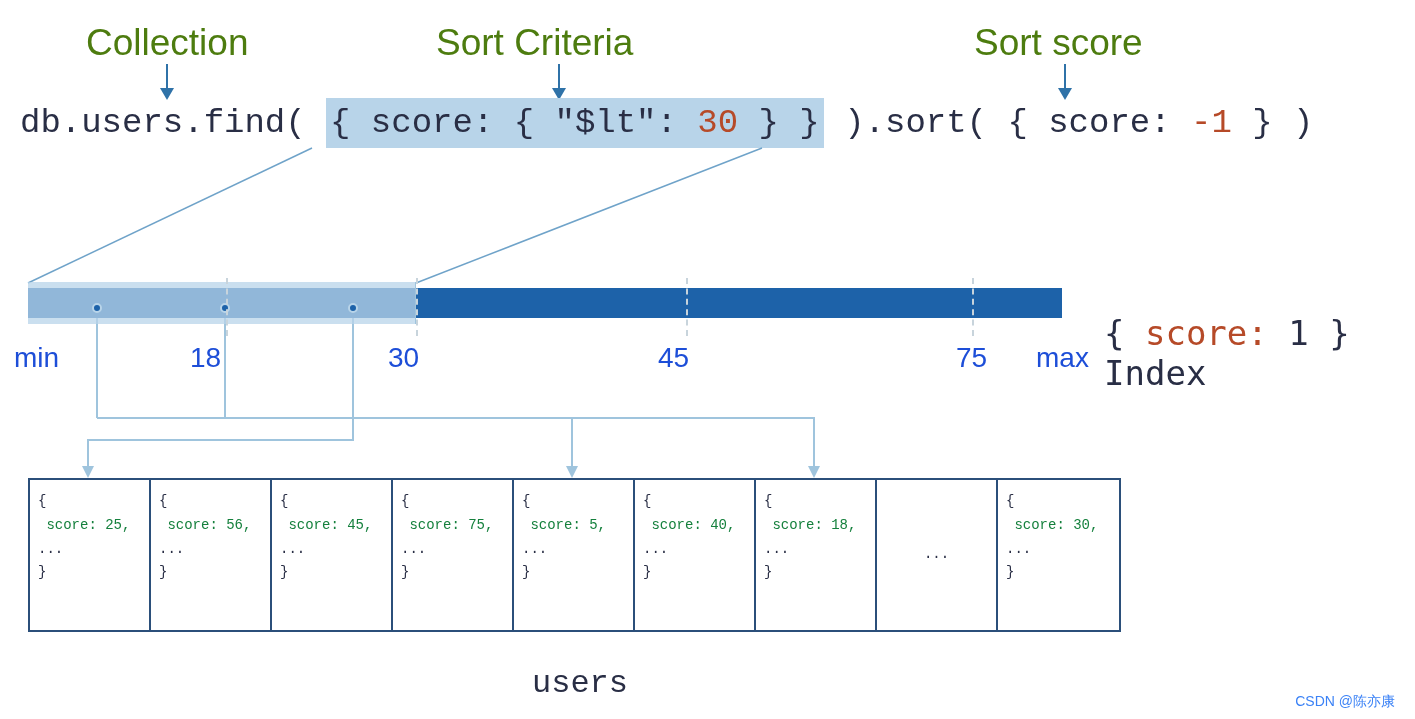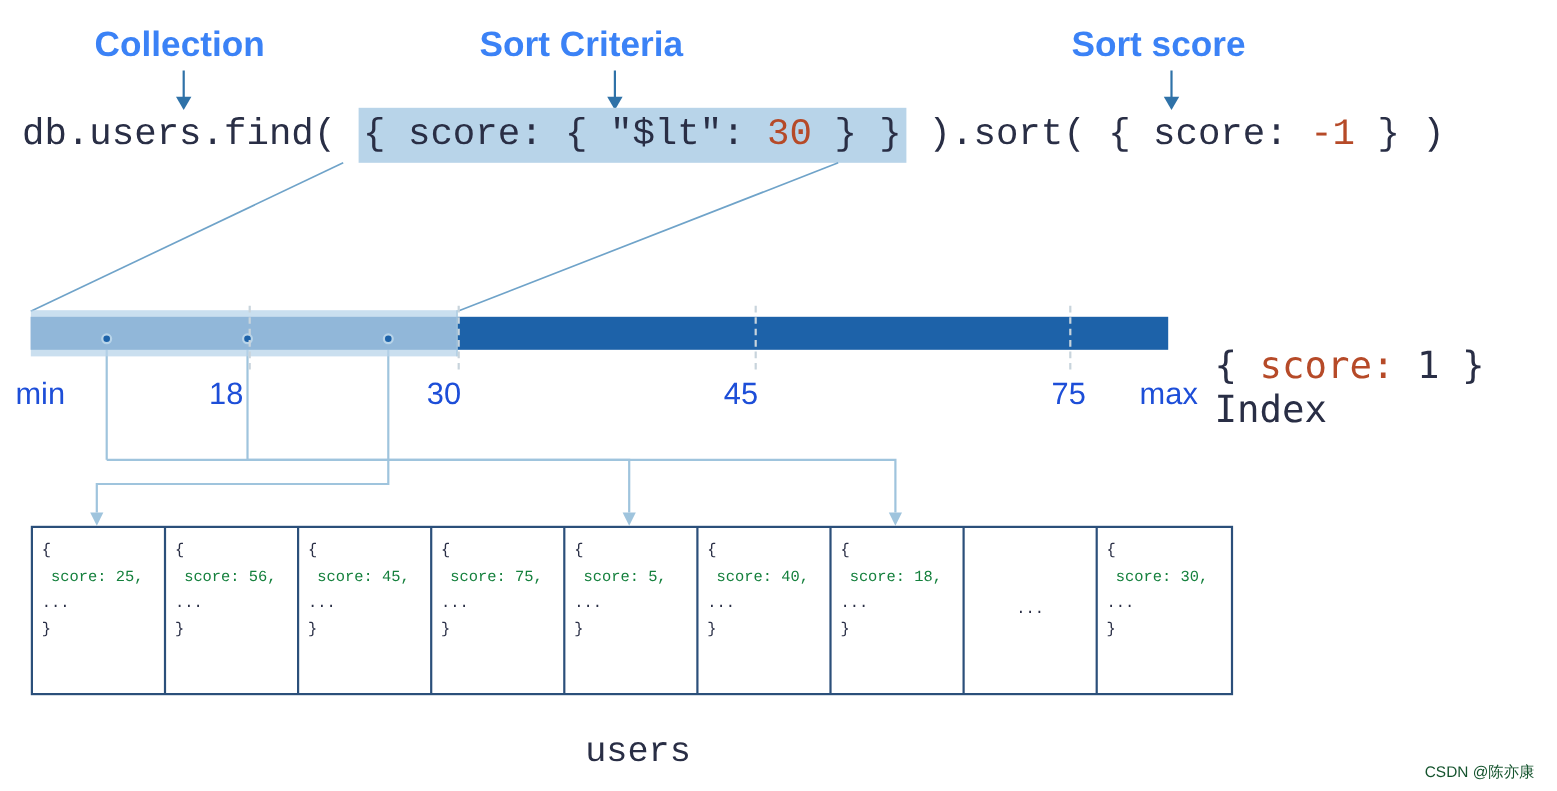--- a/index.html
+++ b/index.html
@@ -6,24 +6,24 @@
   body {
     width: 1415px;
     height: 719px;
     background: #fff;
     font-family: ui-monospace, "SFMono-Regular", Consolas, "Courier New", monospace;
     position: relative;
     overflow: hidden;
   }
   .heading-label {
     position: absolute;
-    color: #3b82f6;
+    color: #4d7c0f;
     font-family: -apple-system, "Segoe UI", Arial, sans-serif;
-    font-size: 32px;
-    font-weight: 700;
+    font-size: 37px;
+    font-weight: 400;
   }
   .arrow-down {
     position: absolute;
     color: #2f72a8;
   }
   .arrow-down svg { display: block; }
 
   .codeline {
     position: absolute;
     top: 104px;
@@ -119,21 +119,21 @@
     left: 532px;
     font-size: 32px;
     color: #292e45;
   }
 
   .watermark {
     position: absolute;
     bottom: 8px;
     right: 20px;
     font-size: 14px;
-    color: #14532d;
+    color: #3b82f6;
     font-family: Arial, sans-serif;
   }
 
   svg.connector {
     position: absolute;
     top: 0;
     left: 0;
     width: 1415px;
     height: 719px;
     pointer-events: none;

